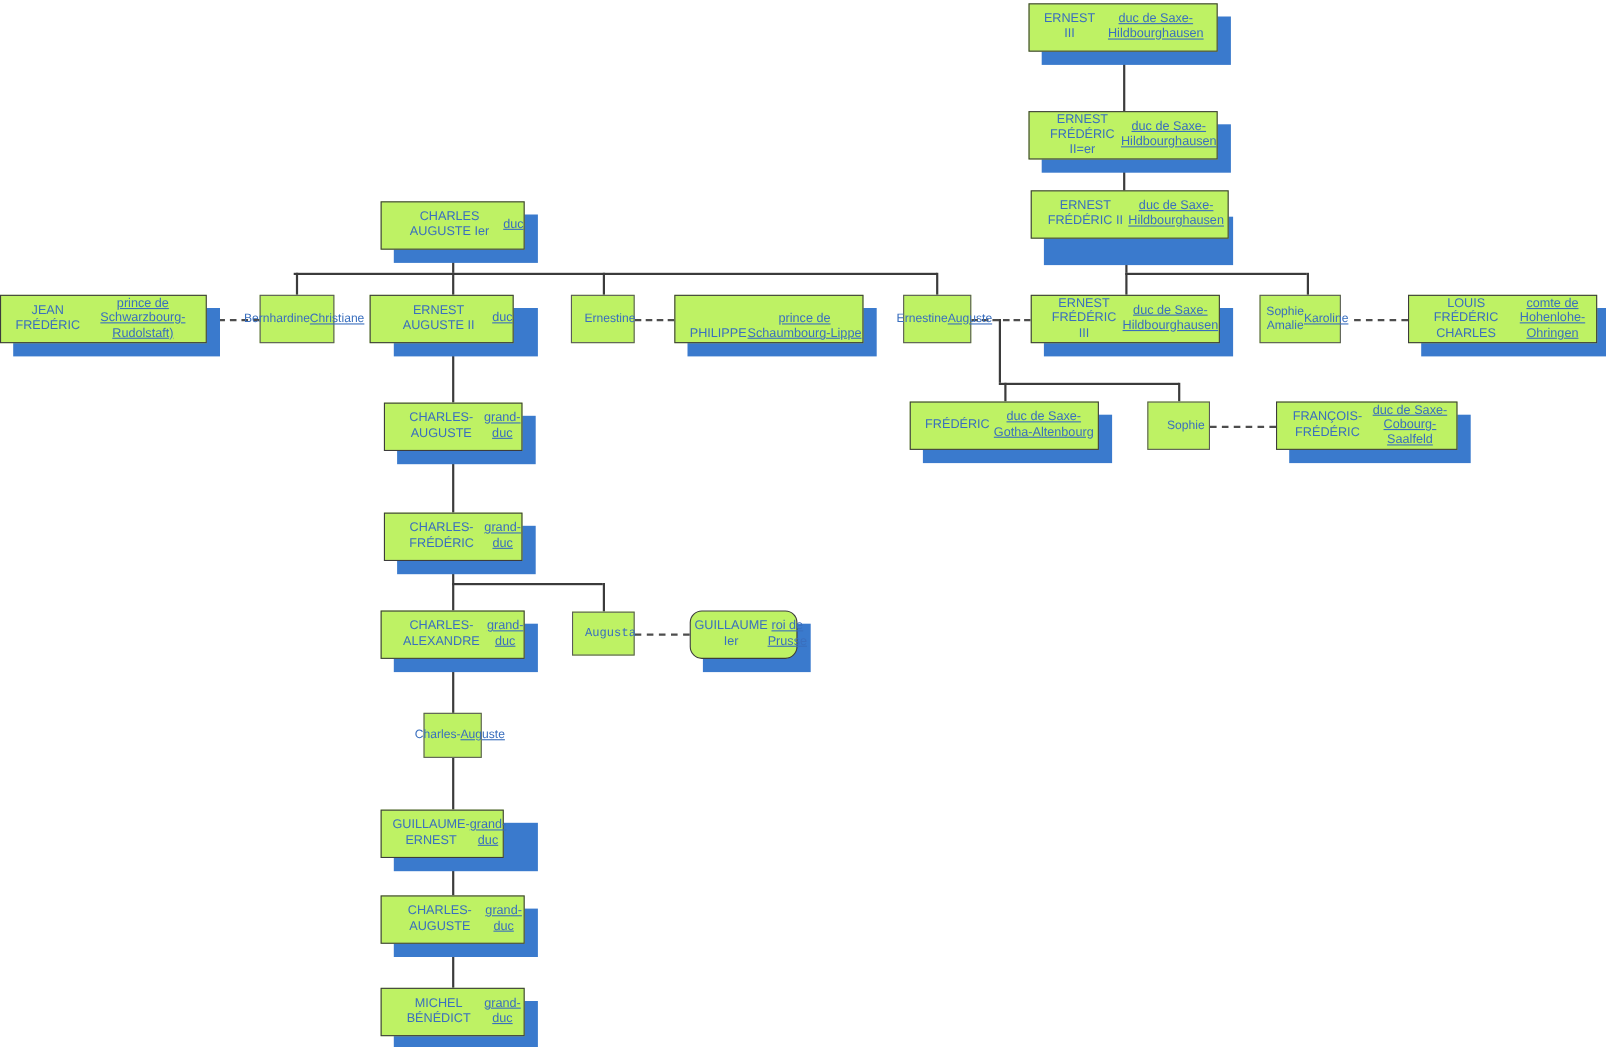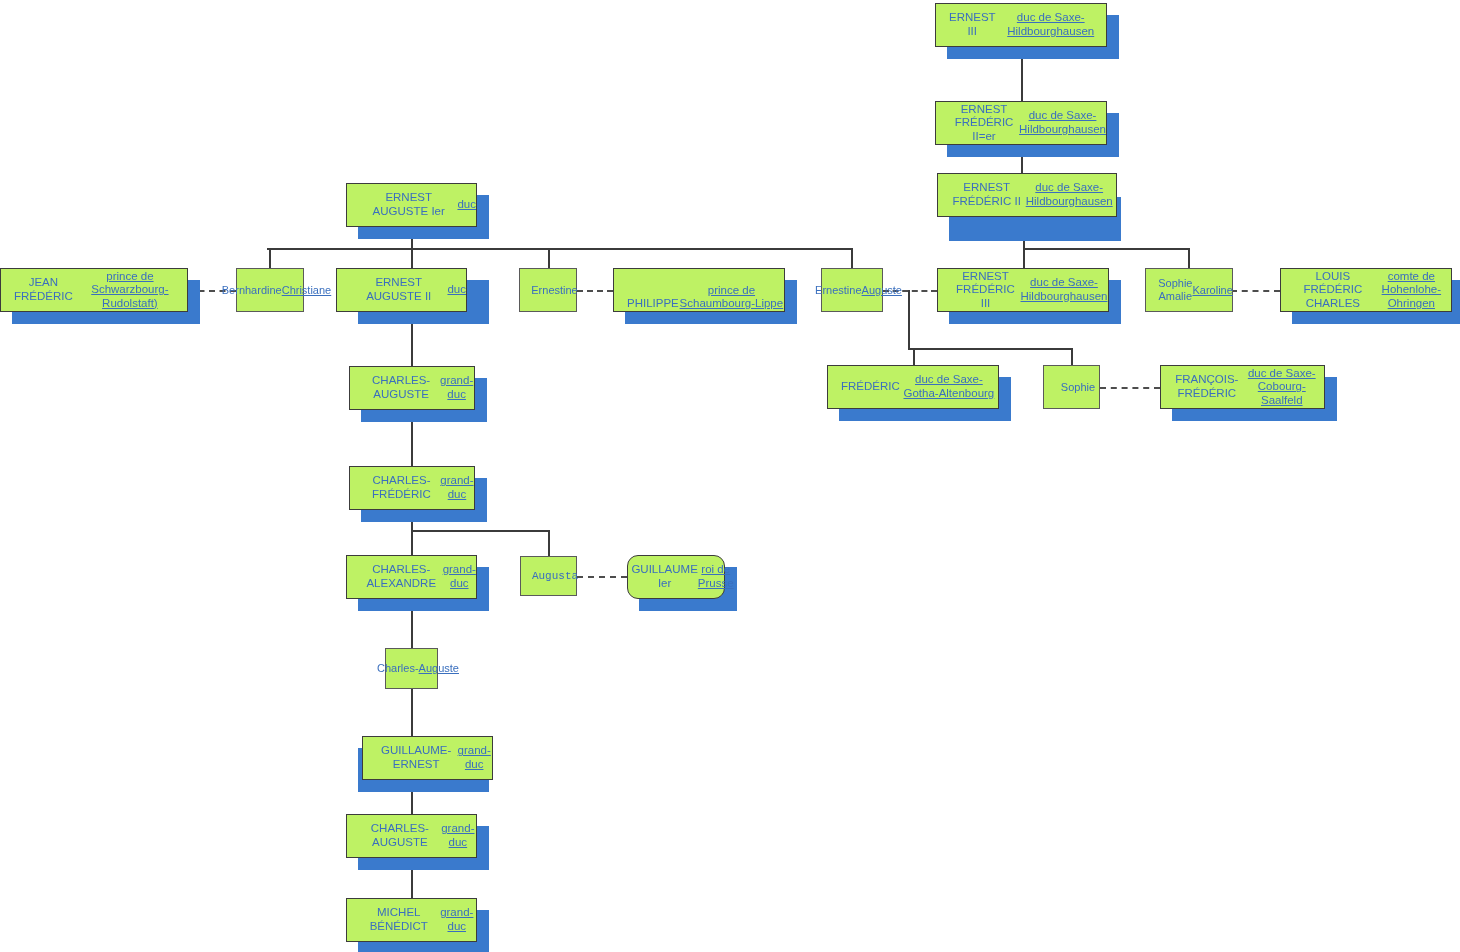--- a/index.html
+++ b/index.html
@@ -79,21 +79,21 @@
     </div>
     <div class="shadow" style="left: 949px; top: 280px; width: 172px; height: 44px;"></div>
     <div class="node" style="left: 937px; top: 268px; width: 172px; height: 44px;">
       <div class="l1">ERNEST FRÉDÉRIC III</div>
       <div class="l2">duc de Saxe-Hildbourghausen</div>
     </div>
     <div class="node small" style="left: 821px; top: 268px; width: 62px; height: 44px;">
       <div class="l1">Ernestine</div>
       <div class="l2">Auguste</div>
     </div>
-    <div class="node small" style="left: 1145px; top: 268px; width: 88px; height: 44px;">
+    <div class="node small" style="left: 1145px; top: 268px; width: 74px; height: 44px;">
       <div class="l1">Sophie Amalie</div>
       <div class="l2">Karoline</div>
     </div>
     <div class="shadow" style="left: 1292px; top: 280px; width: 172px; height: 44px;"></div>
     <div class="node" style="left: 1280px; top: 268px; width: 172px; height: 44px;">
       <div class="l1">LOUIS FRÉDÉRIC CHARLES</div>
       <div class="l2">comte de Hohenlohe-Ohringen</div>
     </div>
     <div class="shadow" style="left: 839px; top: 377px; width: 172px; height: 44px;"></div>
     <div class="node" style="left: 827px; top: 365px; width: 172px; height: 44px;">
@@ -103,21 +103,21 @@
     <div class="node small" style="left: 1043px; top: 365px; width: 57px; height: 44px;">
       <div class="l1">Sophie</div>
     </div>
     <div class="shadow" style="left: 1172px; top: 377px; width: 165px; height: 44px;"></div>
     <div class="node" style="left: 1160px; top: 365px; width: 165px; height: 44px;">
       <div class="l1">FRANÇOIS-FRÉDÉRIC</div>
       <div class="l2">duc de Saxe-Cobourg-Saalfeld</div>
     </div>
     <div class="shadow" style="left: 358px; top: 195px; width: 131px; height: 44px;"></div>
     <div class="node" style="left: 346px; top: 183px; width: 131px; height: 44px;">
-      <div class="l1">ERNEST AUGUSTE Ier</div>
+      <div class="l1">CHARLES AUGUSTE Ier</div>
       <div class="l2">duc</div>
     </div>
     <div class="shadow" style="left: 12px; top: 280px; width: 188px; height: 44px;"></div>
     <div class="node" style="left: 0px; top: 268px; width: 188px; height: 44px; align-items: center;">
       <div class="l1">JEAN FRÉDÉRIC</div>
       <div class="l2">prince de Schwarzbourg-Rudolstaft)</div>
     </div>
     <div class="node small" style="left: 236px; top: 268px; width: 68px; height: 44px;">
       <div class="l1">Bernhardine</div>
       <div class="l2">Christiane</div>
@@ -156,21 +156,21 @@
     <div class="shadow" style="left: 639px; top: 567px; width: 98px; height: 44px;"></div>
     <div class="node" style="left: 627px; top: 555px; width: 98px; height: 44px; border-radius: 11px;">
       <div class="l1">GUILLAUME Ier</div>
       <div class="l2">roi de Prusse</div>
     </div>
     <div class="node small" style="left: 385px; top: 648px; width: 53px; height: 41px;">
       <div class="l1">Charles-</div>
       <div class="l2">Auguste</div>
     </div>
     <div class="shadow" style="left: 358px; top: 748px; width: 131px; height: 44px;"></div>
-    <div class="node" style="left: 346px; top: 736px; width: 131px; height: 44px; margin-left: 16px;">
+    <div class="node" style="left: 346px; top: 736px; width: 112px; height: 44px;">
       <div class="l1">GUILLAUME-ERNEST</div>
       <div class="l2">grand-duc</div>
     </div>
     <div class="shadow" style="left: 358px; top: 826px; width: 131px; height: 44px;"></div>
     <div class="node" style="left: 346px; top: 814px; width: 131px; height: 44px;">
       <div class="l1">CHARLES-AUGUSTE</div>
       <div class="l2">grand-duc</div>
     </div>
     <div class="shadow" style="left: 358px; top: 910px; width: 131px; height: 44px;"></div>
     <div class="node" style="left: 346px; top: 898px; width: 131px; height: 44px;">

